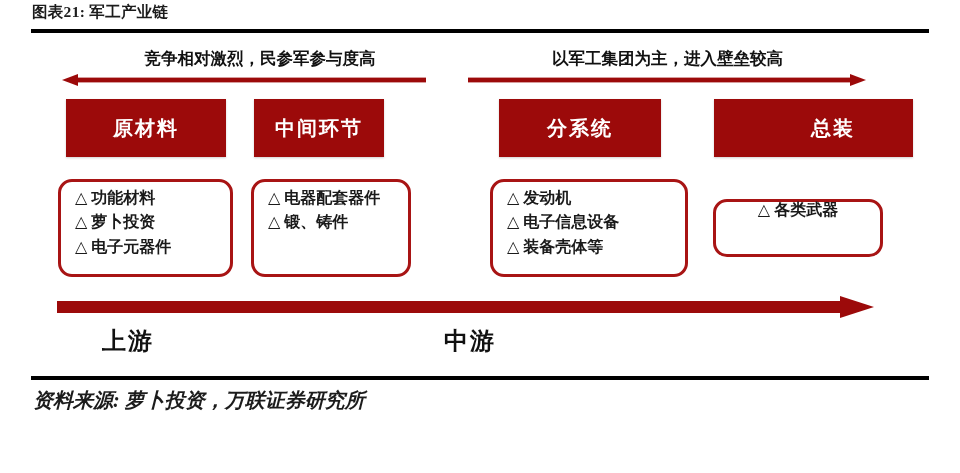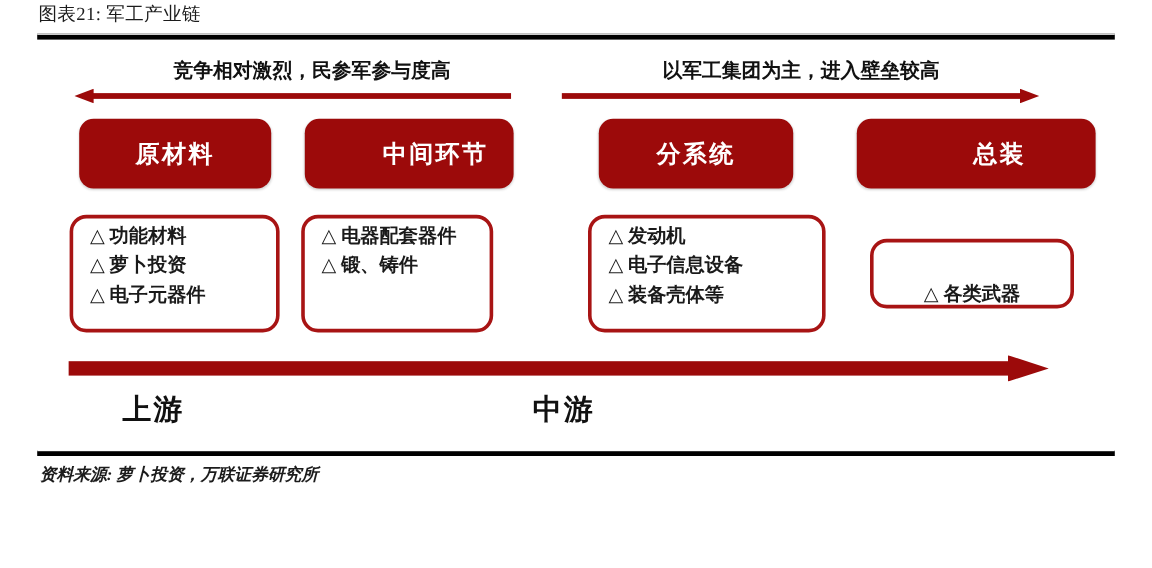--- a/index.html
+++ b/index.html
@@ -20,21 +20,21 @@
     width: 960px;
     height: 473px;
   }
 
   
   .caption {
     position: absolute;
     left: 32px;
     top: 2px;
     font-size: 15.5px;
-    font-weight: 400;
+    font-weight: 700;
     letter-spacing: 0.3px;
     color: #1c1c1c;
     white-space: nowrap;
   }
 
   
   .rule {
     position: absolute;
     left: 31px;
     width: 898px;
@@ -43,21 +43,21 @@
     border-top: 1px solid #ffffff;
   }
   .rule-top { top: 28px; }
   .rule-bottom { top: 375px; }
 
   
   .source {
     position: absolute;
     left: 33px;
     top: 387px;
-    font-size: 14px;
+    font-size: 20px;
     font-style: italic;
     font-weight: 600;
     color: #1c1c1c;
     white-space: nowrap;
   }
 
   
   .band-label {
     position: absolute;
     font-size: 16.5px;
@@ -75,54 +75,53 @@
     height: 12px;
   }
   .band-arrow.left  { left: 62px;  width: 364px; }
   .band-arrow.right { left: 468px; width: 398px; }
   .band-arrow svg { display: block; }
 
   
   .stage {
     position: absolute;
     background: #9c0a0a;
-    border-radius: 12px;
+    border-radius: 0;
     color: #ffffff;
     font-size: 20px;
     font-weight: 700;
     letter-spacing: 2px;
     display: flex;
     align-items: center;
     justify-content: center;
     box-shadow: 0 1px 2px rgba(0,0,0,0.18);
   }
   .stage-1 { left: 66px;  top: 99px;  width: 160px; height: 58px; }
-  .stage-2 { left: 254px; top: 99px;  width: 130px; height: 58px; padding-left: 44px; }
+  .stage-2 { left: 254px; top: 99px;  width: 130px; height: 58px; }
   .stage-3 { left: 499px; top: 99px;  width: 162px; height: 58px; }
   .stage-4 { left: 714px; top: 99px;  width: 160px; height: 58px; padding-left: 39px; }
 
   
   .detail {
     position: absolute;
     background: #ffffff;
     border: 3px solid #a81414;
     border-radius: 14px;
     box-sizing: border-box;
     padding: 4px 0 10px 14px;
   }
   .detail-1 { left: 58px;  top: 179px; width: 175px; height: 98px; }
   .detail-2 { left: 251px; top: 179px; width: 160px; height: 98px; }
   .detail-3 { left: 490px; top: 179px; width: 198px; height: 98px; }
   .detail-4 {
     left: 713px; top: 199px; width: 170px; height: 58px;
     padding: 0;
     display: flex;
-    align-items: flex-end;
+    align-items: flex-start;
     justify-content: center;
-    margin-left: 12px;
   }
 
   .detail ul {
     margin: 0;
     padding: 0;
     list-style: none;
   }
   .detail li {
     font-size: 16px;
     font-weight: 600;

